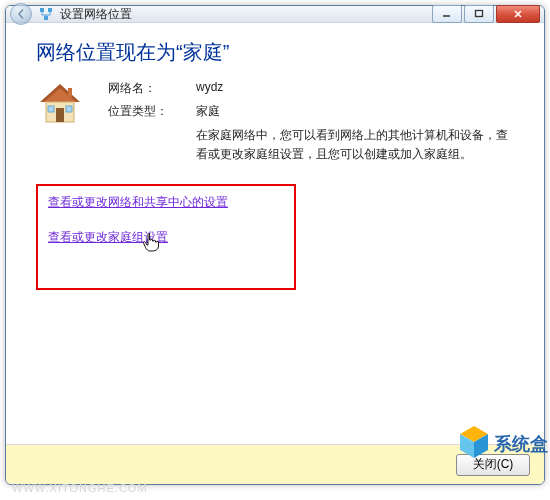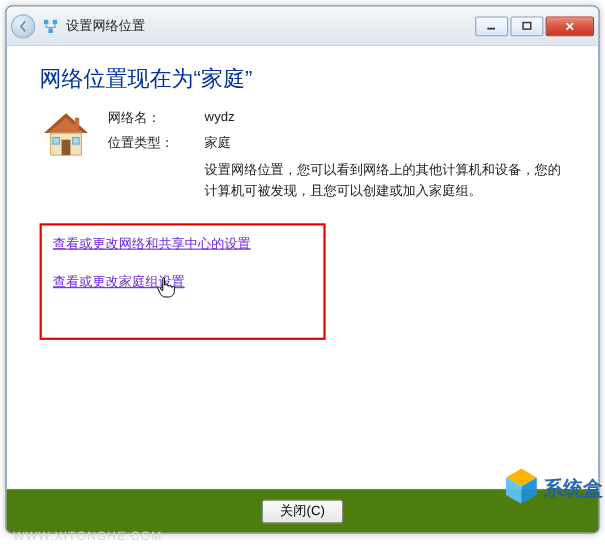--- a/index.html
+++ b/index.html
@@ -16,21 +16,21 @@
     left: 5px; top: 5px;
     width: 540px; height: 480px;
     border: 1px solid #5a7ca0;
     border-radius: 6px;
     background: #fff;
     box-shadow: 0 0 6px rgba(0,0,0,0.25);
     display: flex;
     flex-direction: column;
   }
   .titlebar {
-    height: 36px;
+    height: 17px;
     background: linear-gradient(to bottom, #f4f8fb 0%, #e9eef3 50%, #dde6ee 100%);
     border-bottom: 1px solid #c9d5e4;
     display: flex;
     align-items: center;
     padding: 0 4px;
     border-radius: 5px 5px 0 0;
   }
   .back-btn {
     width: 22px; height: 22px;
     border-radius: 50%;
@@ -69,21 +69,21 @@
     overflow: hidden;
   }
   .heading {
     color: #003399;
     font-size: 20px;
     margin-bottom: 14px;
   }
   .info-row {
     display: flex;
     align-items: flex-start;
-    gap: 14px;
+    gap: 24px;
     margin-bottom: 20px;
   }
   .house-icon {
     width: 48px; height: 48px;
     flex-shrink: 0;
   }
   .details { flex: 1; }
   .detail-line {
     display: flex;
     margin-bottom: 6px;
@@ -115,25 +115,25 @@
   }
   .link.second { margin-bottom: 16px; }
   .cursor-icon {
     position: absolute;
     left: 104px; top: 46px;
     width: 18px; height: 20px;
     pointer-events: none;
   }
   .footer {
     height: 40px;
-    background: #4d7c0f;
+    background: #fef9c3;
     border-top: 1px solid #dcdcdc;
     display: flex;
     align-items: center;
-    justify-content: center;
+    justify-content: flex-end;
     padding: 0 14px;
     border-radius: 0 0 5px 5px;
   }
   .btn {
     min-width: 74px;
     height: 22px;
     border: 1px solid #8a8a8a;
     border-radius: 3px;
     background: linear-gradient(to bottom, #fdfdfd, #e6e6e6);
     font-size: 12px;
@@ -211,21 +211,21 @@
       </div>
       <div class="details">
         <div class="detail-line">
           <span class="detail-label">网络名：</span>
           <span class="detail-value">wydz</span>
         </div>
         <div class="detail-line">
           <span class="detail-label">位置类型：</span>
           <span class="detail-value">家庭</span>
         </div>
-        <div class="description">设置网络位置，您可以看到网络上的其他计算机和设备，您的计算机可被发现，且您可以创建或加入家庭组。</div>
+        <div class="description">在家庭网络中，您可以看到网络上的其他计算机和设备，查看或更改家庭组设置，且您可以创建或加入家庭组。</div>
       </div>
     </div>
 
     <div class="highlight-box">
       <a class="link">查看或更改网络和共享中心的设置</a><br>
       <a class="link second">查看或更改家庭组设置</a>
       <svg class="cursor-icon" viewBox="0 0 18 20">
         <path d="M6 2 C6 1 7.5 1 7.5 2 L7.5 8 L9 8 C9 7 10.5 7 10.5 8 L10.5 9 L12 9 C12 8 13.5 8 13.5 9 L13.5 10 L15 10 C15 9 16.5 9 16.5 10 L16.5 14 C16.5 17 14 19 11 19 L8 19 C6 19 4.5 17.5 3.5 15.5 L1.5 11 C1 10 2.5 9 3.5 10.5 L5 13 L6 13 Z" fill="#fff" stroke="#000" stroke-width="0.9"></path>
       </svg>
     </div>

